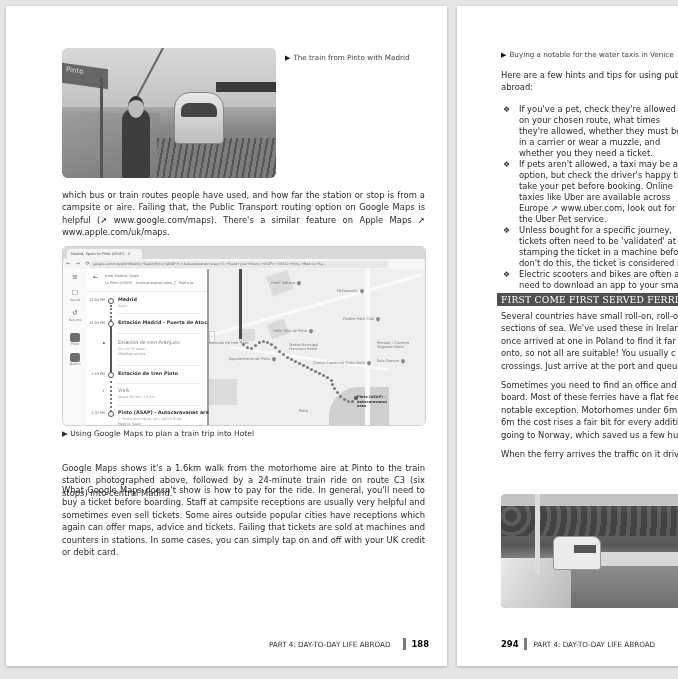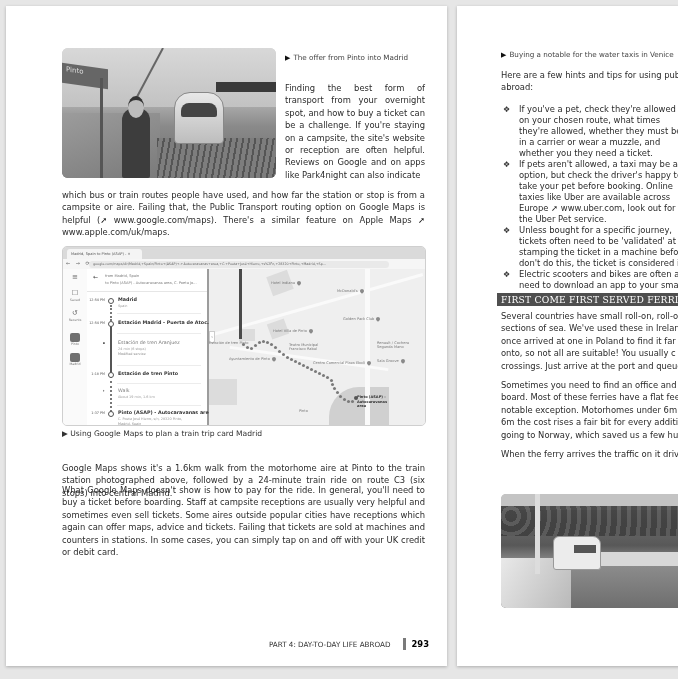--- a/index.html
+++ b/index.html
@@ -108,24 +108,23 @@
     <div class="canopy"></div>
     <div class="tracks"></div>
     <div class="train">
         <div class="win"></div>
       </div>
     <div class="person"></div>
     <div class="head"></div>
   </div>
 
   <div class="float-caption caption">
-    <span class="tri">▶</span><span>The offer from Pinto into Madrid</span>
-  </div>
-
-  <p class="float-text body-text">Finding the best form of transport from your overnight spot, and how to buy a ticket can be a challenge. If you're staying on a campsite, the site's website or reception are often helpful. Reviews on Google and on apps like Park4night can also indicate</p>
+    <span class="tri">▶</span><span>The train from Pinto with Madrid</span>
+  </div>
+
 
   <p class="full-text-1 body-text"><span>which bus or train routes people have used, and how far the station or stop is from a campsite or aire. Failing that, the Public Transport routing option on Google Maps is helpful (</span><span class="arrow">➚</span> <span>www.google.com/maps</span><span>). There's a similar feature on Apple Maps </span><span class="arrow">➚</span> <span>www.apple.com/uk/maps</span><span>.</span></p>
 
   <div class="maps-shot">
     <div class="maps-tabbar">
       <div class="maps-tab">Madrid, Spain to Pinto (ASAP) - ×</div>
     </div>
     <div class="maps-addr">
       <span class="maps-nav">← → ⟳</span>
       <div class="maps-url">google.com/maps/dir/Madrid,+Spain/Pinto+(ASAP)+-+Autocaravanas+area,+C.+Poeta+José+Hierro,+s%2Fn,+28320+Pinto,+Madrid,+Sp...</div>
@@ -247,28 +246,28 @@
           <div class="walk-dot" style="left:134px;top:129px"></div>
         <div class="walk-dot" style="left:138px;top:131px"></div>
           <div class="walk-dot" style="left:142px;top:131px"></div>
         <div class="walk-dot" style="left:145px;top:127px;width:4px;height:4px;background:#555"></div>
       </div>
     </div>
   </div>
 
   <div class="maps-caption">
     <span class="tri">▶</span>
-    <span>Using Google Maps to plan a train trip card Madrid</span>
+    <span>Using Google Maps to plan a train trip into Hotel</span>
   </div>
 
   <p class="full-text-2 body-text">Google Maps shows it's a 1.6km walk from the motorhome aire at Pinto to the train station photographed above, followed by a 24-minute train ride on route C3 (six stops) into central Madrid.</p>
   <p class="full-text-3 body-text">What Google Maps doesn't show is how to pay for the ride. In general, you'll need to buy a ticket before boarding. Staff at campsite receptions are usually very helpful and sometimes even sell tickets. Some aires outside popular cities have receptions which again can offer maps, advice and tickets. Failing that tickets are sold at machines and counters in stations. In some cases, you can simply tap on and off with your UK credit or debit card.</p>
 
   <div class="footer-left">
-    <span class="lbl">PART 4: DAY-TO-DAY LIFE ABROAD</span><span class="bar"></span><span class="num">293</span>
+    <span class="lbl">PART 4: DAY-TO-DAY LIFE ABROAD</span><span class="bar"></span><span class="num">188</span>
   </div>
 </div>
 
 <div class="page" id="page-right">
   <div class="r-caption caption">
     <span class="tri">▶</span><span>Buying a notable for the water taxis in Venice</span>
   </div>
 
   <p class="r-intro body-text">Here are a few hints and tips for using public transport abroad:</p>
 
@@ -310,13 +309,16 @@
     <div class="sky"></div>
     <div class="trees"></div>
     <div class="wall"></div>
     <div class="ramp"></div>
     <div class="rail"></div>
     <div class="van">
         <div class="win"></div>
       </div>
   </div>
 
+  <div class="footer-right">
+    <span class="num">294</span><span class="bar"></span><span class="lbl">PART 4: DAY-TO-DAY LIFE ABROAD</span>
+  </div>
 </div>
 
 </body></html>

